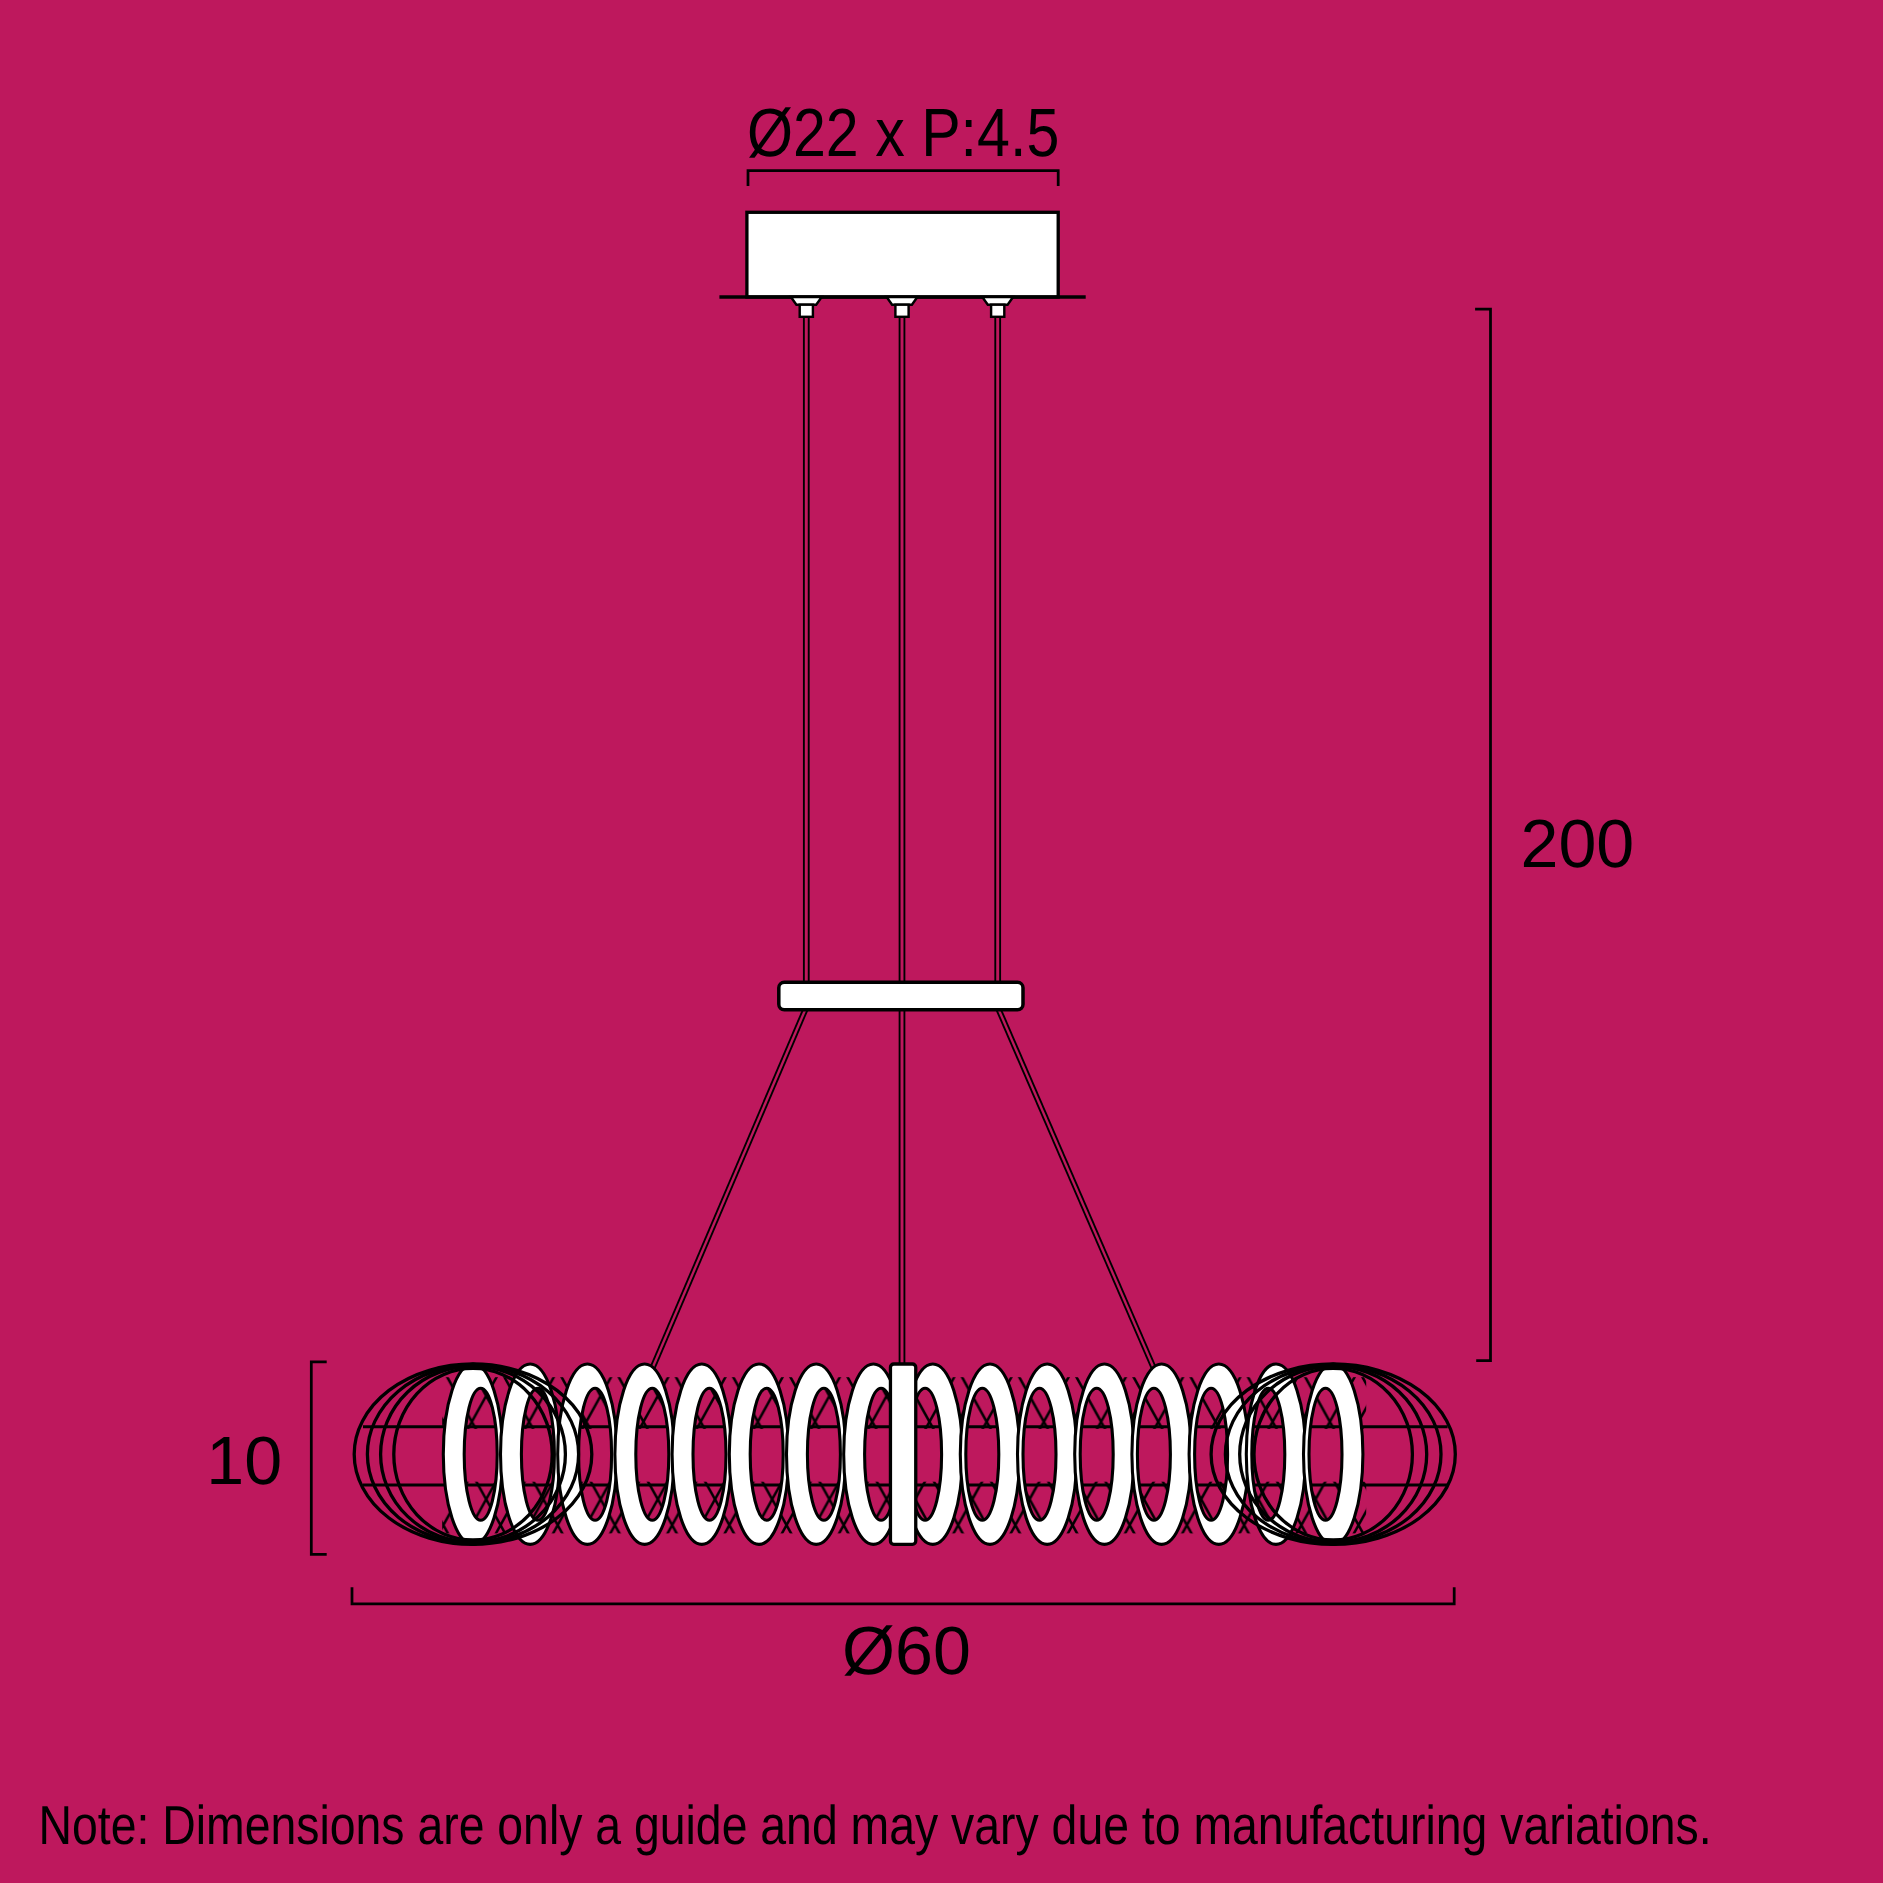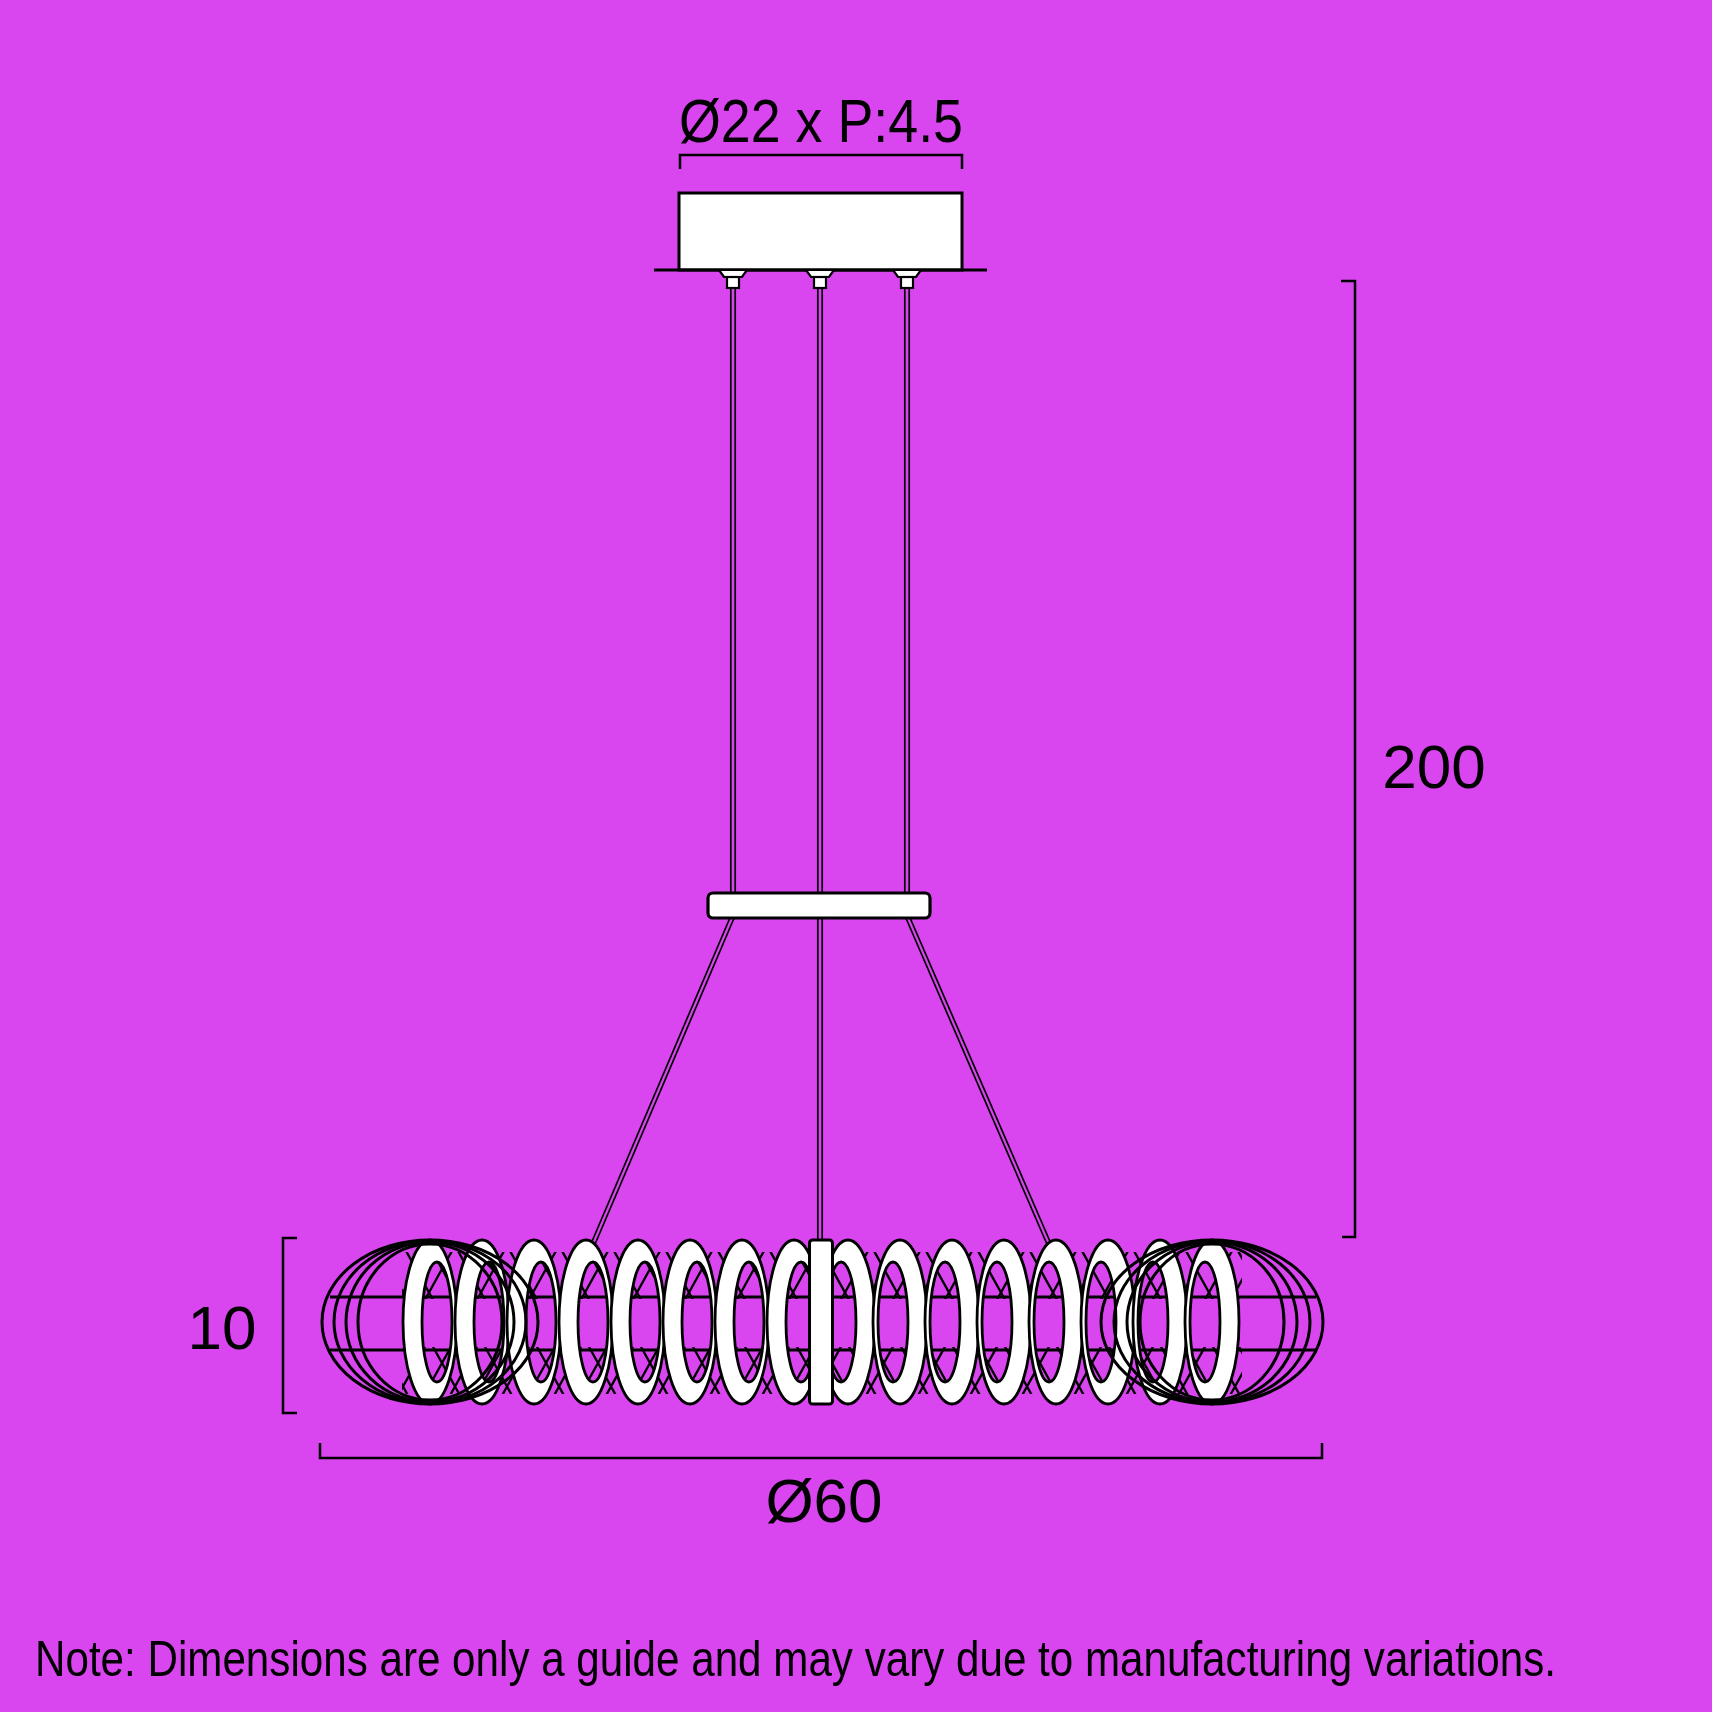--- a/index.html
+++ b/index.html
@@ -4,21 +4,21 @@
 <style>
   html, body {
     margin: 0;
     padding: 0;
     background: #ffffff;
   }
   .stage {
     position: relative;
     width: 1712px;
     height: 1712px;
-    background: #d946ef;
+    background: #be185d;
     overflow: hidden;
   }
   svg.drawing {
     position: absolute;
     left: 0;
     top: 0;
   }
   svg.drawing text {
     font-family: "Liberation Sans", sans-serif;
     fill: #000000;

